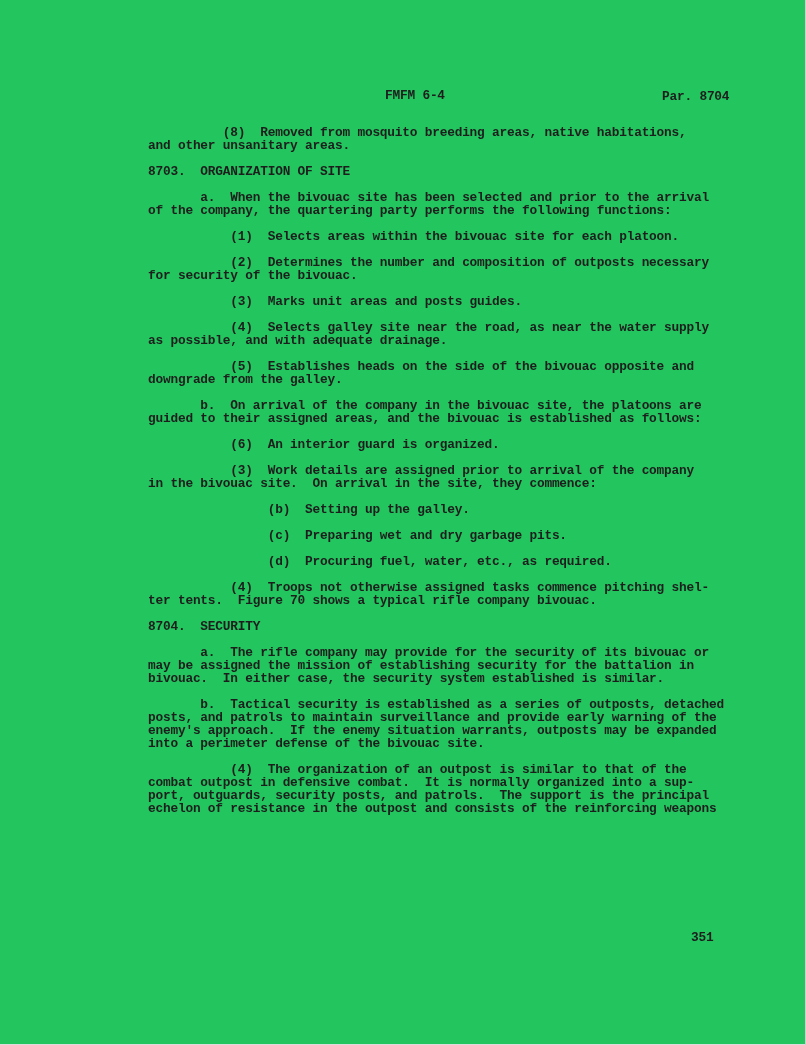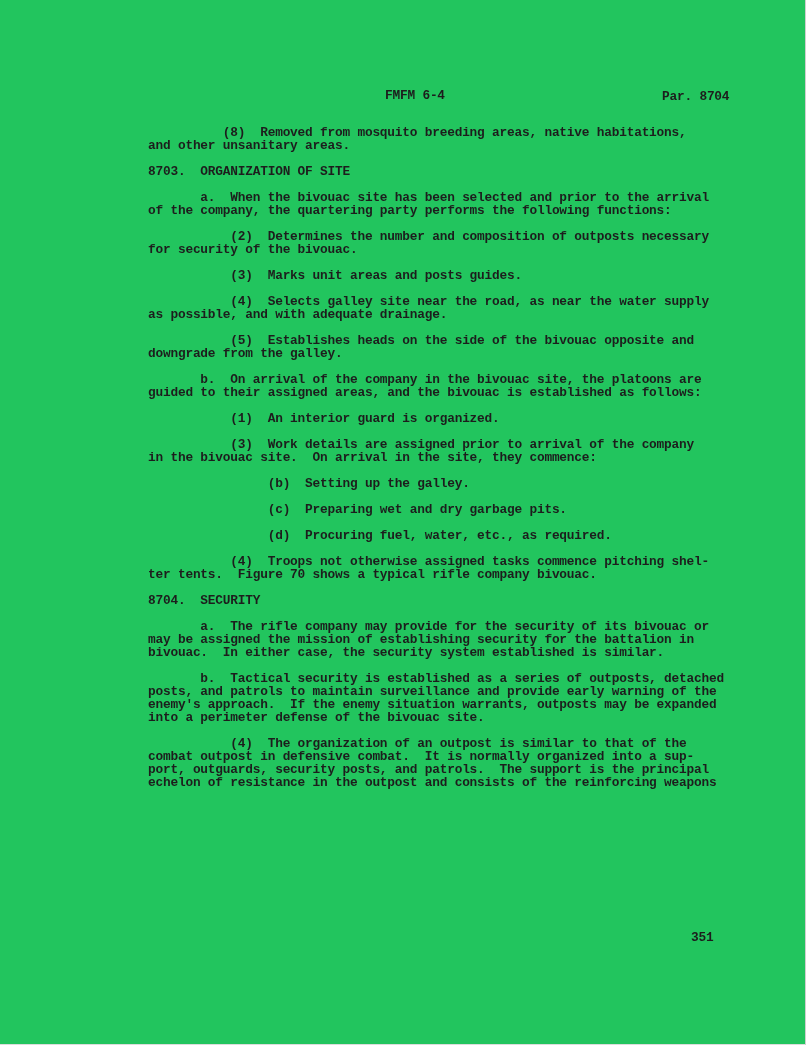--- a/index.html
+++ b/index.html
@@ -58,30 +58,31 @@
 
   <span class="header-center">FMFM 6-4</span>
   <span class="header-right">Par. 8704</span>
 
   <div class="content">
     <div class="para">          (8)  Removed from mosquito breeding areas, native habitations,
 and other unsanitary areas.</div>
     <div class="para">8703.  ORGANIZATION OF SITE</div>
     <div class="para">       a.  When the bivouac site has been selected and prior to the arrival
 of the company, the quartering party performs the following functions:</div>
+    <div class="para">           (1)  Selects areas within the bivouac site for each platoon.</div>
     <div class="para">           (2)  Determines the number and composition of outposts necessary
 for security of the bivouac.</div>
     <div class="para">           (3)  Marks unit areas and posts guides.</div>
     <div class="para">           (4)  Selects galley site near the road, as near the water supply
 as possible, and with adequate drainage.</div>
     <div class="para">           (5)  Establishes heads on the side of the bivouac opposite and
 downgrade from the galley.</div>
     <div class="para">       b.  On arrival of the company in the bivouac site, the platoons are
 guided to their assigned areas, and the bivouac is established as follows:</div>
-    <div class="para">           (1)  An interior guard is organized.</div>
+    <div class="para">           (6)  An interior guard is organized.</div>
     <div class="para">           (3)  Work details are assigned prior to arrival of the company
 in the bivouac site.  On arrival in the site, they commence:</div>
     <div class="para">                (b)  Setting up the galley.</div>
     <div class="para">                (c)  Preparing wet and dry garbage pits.</div>
     <div class="para">                (d)  Procuring fuel, water, etc., as required.</div>
     <div class="para">           (4)  Troops not otherwise assigned tasks commence pitching shel-
 ter tents.  Figure 70 shows a typical rifle company bivouac.</div>
     <div class="para">8704.  SECURITY</div>
     <div class="para">       a.  The rifle company may provide for the security of its bivouac or
 may be assigned the mission of establishing security for the battalion in

